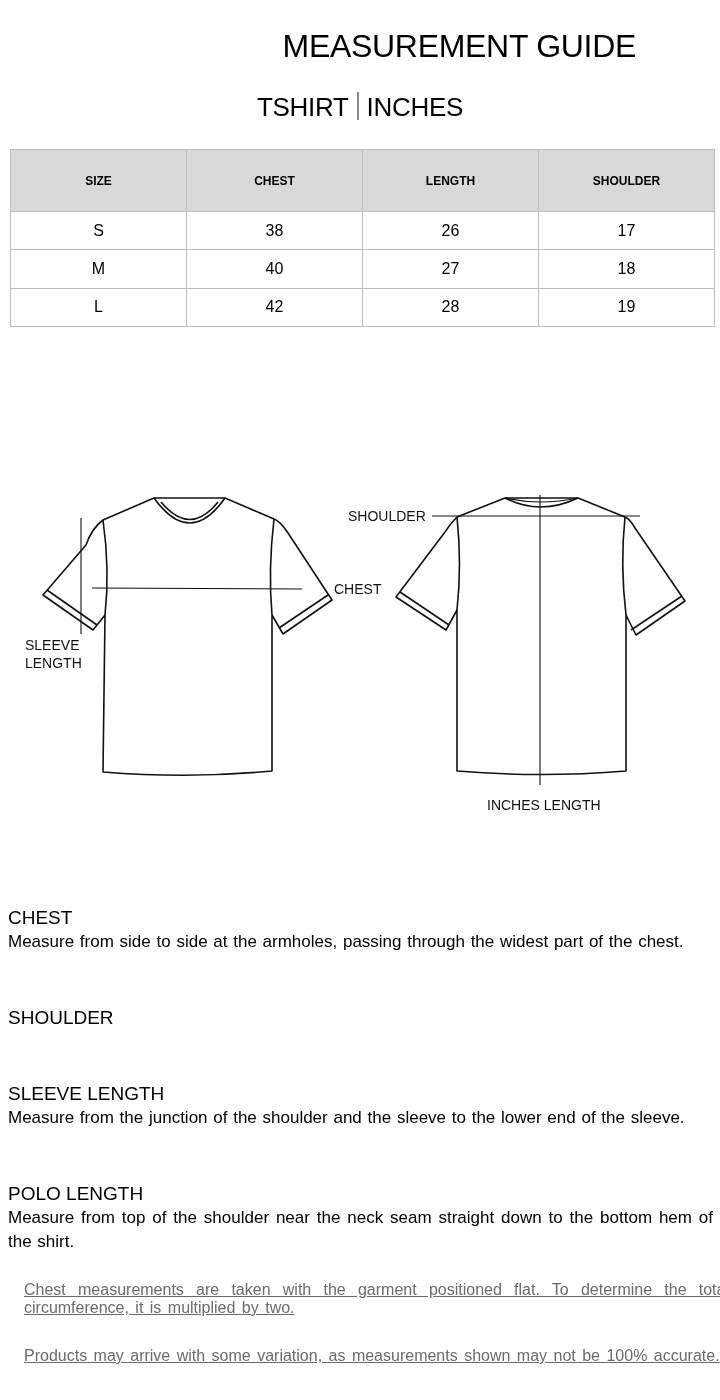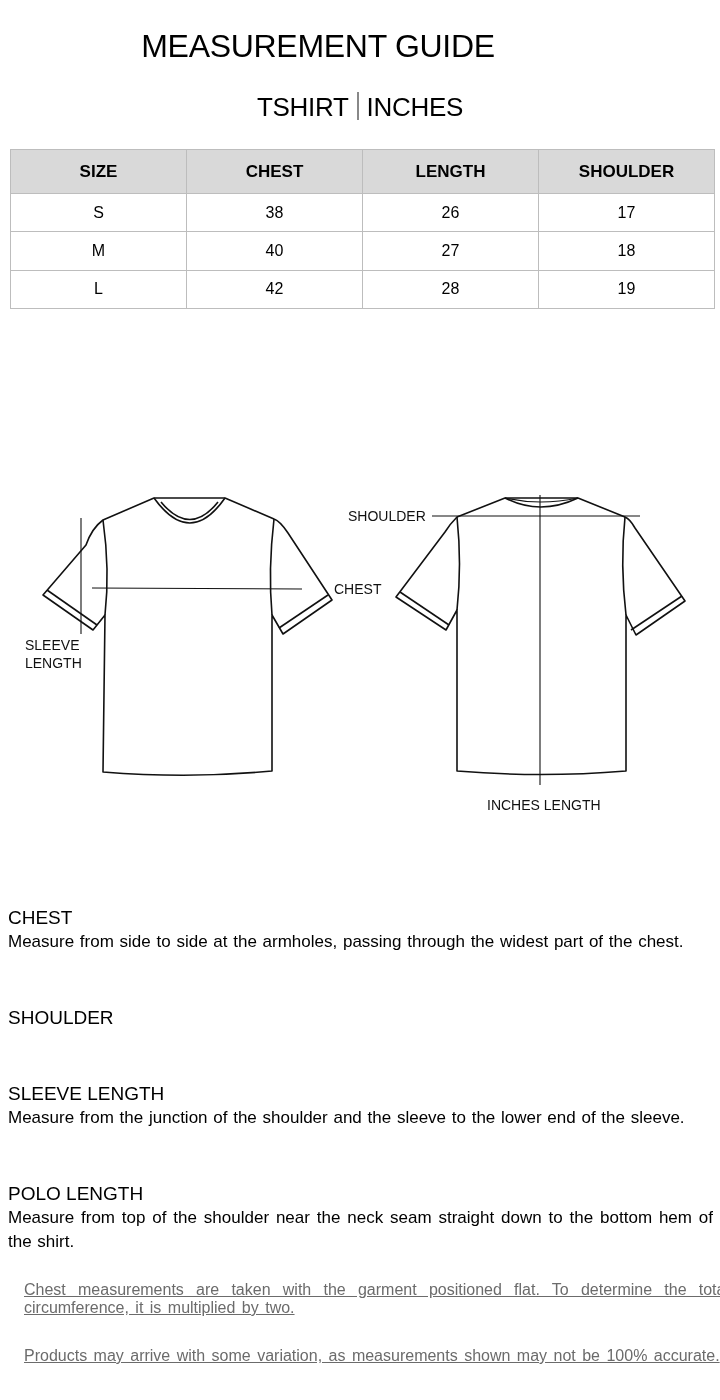--- a/index.html
+++ b/index.html
@@ -1,40 +1,40 @@
 <!DOCTYPE html>
 <html><head>
 <meta charset="utf-8">
 <style>
   * { box-sizing: border-box; margin: 0; padding: 0; }
   html, body { width: 720px; height: 1400px; background: #ffffff; overflow: hidden; }
   body { font-family: "Liberation Sans", sans-serif; color: #000; position: relative; }
 
   .title {
     position: absolute; top: 28px; left: 0; width: 636px;
-    text-align: center; font-size: 32px; letter-spacing: -0.3px; font-weight: normal;
+    text-align: right; font-size: 32px; letter-spacing: -0.3px; font-weight: normal;
   }
   .subtitle {
     position: absolute; top: 92px; left: 0; width: 720px;
     text-align: center; font-size: 26px; letter-spacing: -0.3px;
   }
   .subtitle .sep {
     display: inline-block; width: 2px; height: 28px; background: #888;
     vertical-align: -4px; margin: 0 8px 0 8px;
   }
 
   table.size-table {
     position: absolute; top: 149px; left: 10px; width: 705px;
     border-collapse: collapse; table-layout: fixed;
   }
   table.size-table th, table.size-table td {
     border: 1px solid #bdbdbd; text-align: center;
   }
   table.size-table th {
-    background: #d9d9d9; height: 44px; font-size: 17px; font-weight: bold;
+    background: #d9d9d9; height: 62px; font-size: 12px; font-weight: bold;
   }
   table.size-table td {
     height: 38.4px; font-size: 16px; font-weight: normal;
   }
 
   .diagram { position: absolute; top: 480px; left: 0; width: 720px; height: 340px; }
   .diagram svg { position: absolute; left: 0; top: 0; }
   .dlabel { position: absolute; font-size: 14px; line-height: 18px; color: #111; }
 
   .desc { position: absolute; left: 8px; width: 705px; }

